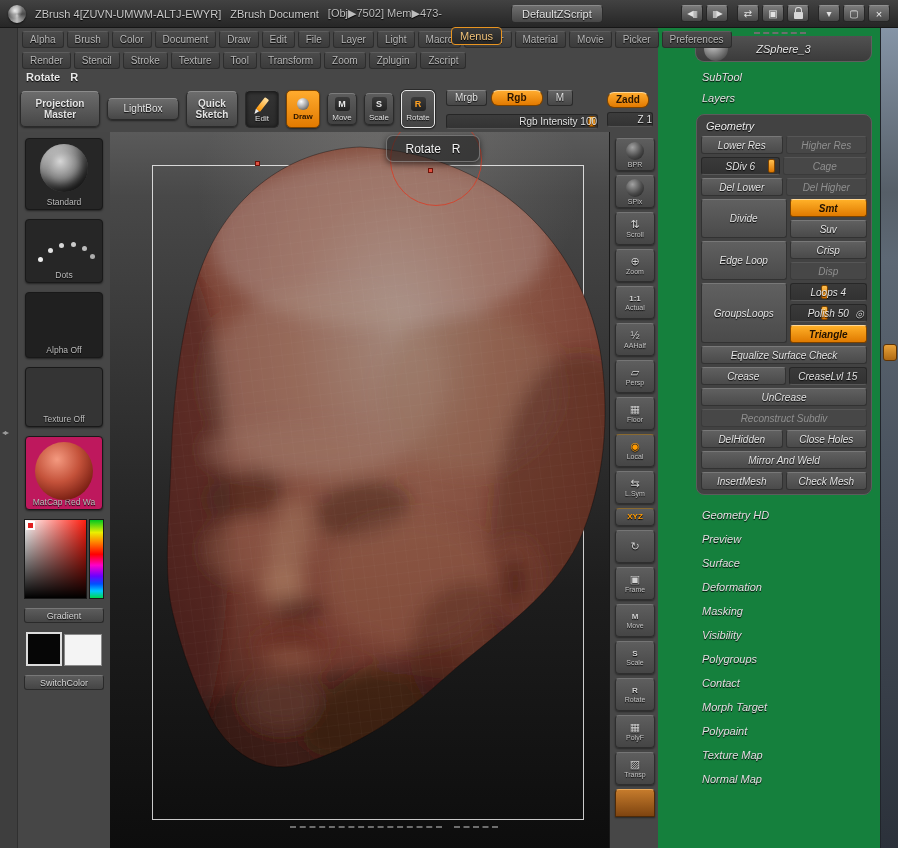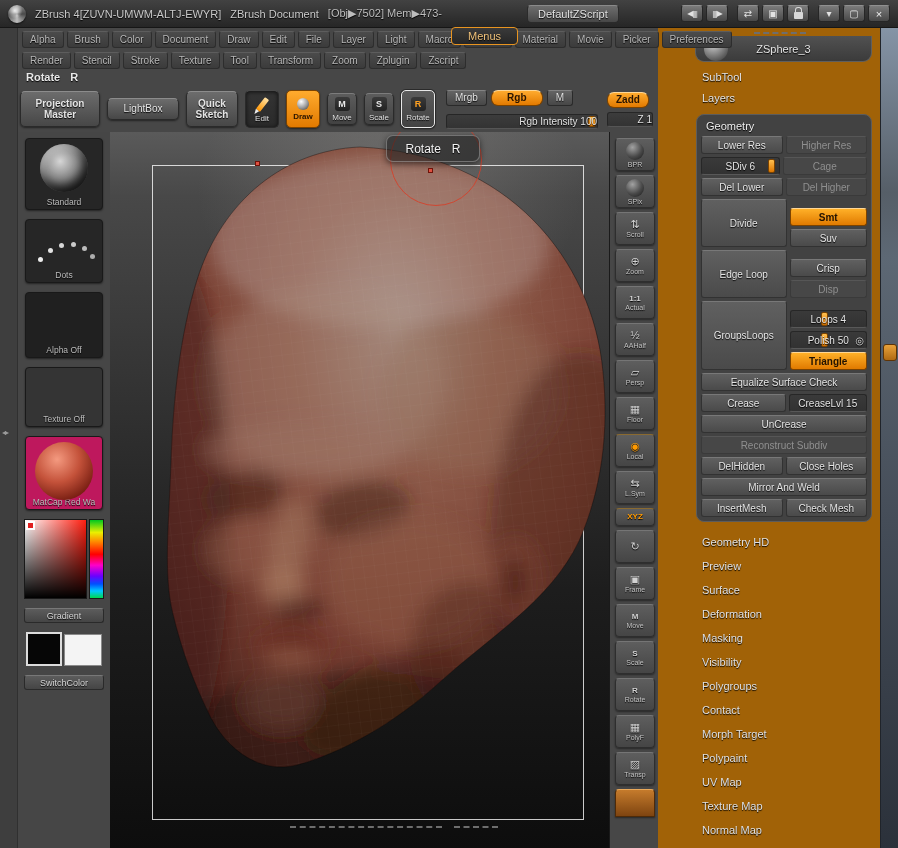--- a/index.html
+++ b/index.html
@@ -13,21 +13,21 @@
   .titlebar{position:absolute;left:0;top:0;width:898px;height:28px;
     background:linear-gradient(#424242,#262626);border-bottom:1px solid #161616;
     display:flex;align-items:center;gap:9px;padding:0 8px;z-index:50;}
   .logo{width:18px;height:18px;border-radius:50%;flex:0 0 auto;
     background:radial-gradient(circle at 38% 32%, rgba(255,255,255,.85), rgba(255,255,255,0) 46%),
       conic-gradient(#9a9a9a,#4a4a4a,#bdbdbd,#565656,#9a9a9a);
     box-shadow:0 1px 2px rgba(0,0,0,.6);}
   .tb-text{font-size:11px;color:#c9c9c9;text-shadow:0 1px 1px #000;white-space:nowrap;}
   .tb-stats{color:#bdbdbd;}
   .menus-btn{font-size:11px;color:#f0c27a;background:linear-gradient(#3a3a3a,#262626);
-    border:1px solid #e89420;border-radius:4px;padding:2px 16px;text-shadow:0 1px 1px #000;margin-top:44px;}
+    border:1px solid #e89420;border-radius:4px;padding:2px 8px;text-shadow:0 1px 1px #000;margin-top:44px;}
   .zscript-btn{font-size:11px;color:#e0e0e0;background:linear-gradient(#6e6e6e,#474747);
     border:1px solid #2b2b2b;border-top-color:#8a8a8a;border-radius:4px;padding:2px 10px;text-shadow:0 1px 1px #000;}
   .tb-spacer{flex:1;}
   .tb-icon-btn{height:17px;min-width:22px;padding:0 4px;border-radius:3px;display:flex;align-items:center;justify-content:center;
     background:linear-gradient(#7b7b7b,#484848);border:1px solid #262626;border-top-color:#909090;
     font-size:8px;color:#e2e2e2;letter-spacing:-1px;}
   .tb-group{display:flex;gap:3px;}
   .icon-lock{position:relative;width:9px;height:7px;background:#d8d8d8;border-radius:1px;margin-top:4px;}
   .icon-lock::before{content:"";position:absolute;top:-5px;left:1px;width:5px;height:5px;
     border:1.5px solid #d8d8d8;border-bottom:none;border-radius:3px 3px 0 0;}
@@ -147,34 +147,34 @@
   .rail-glyph.tiny{font-size:8px;font-weight:bold;}
   .rail-label{font-size:7px;color:#c4c4c4;text-shadow:0 1px 1px #000;}
   .rail-sphere{width:18px;height:18px;border-radius:50%;
     background:radial-gradient(circle at 36% 30%, #a2a2a2, #4a4a4a 55%, #161616 100%);}
   .rail-btn.active .rail-glyph{color:#ff9a00;}
   .rail-btn.active{border-top-color:#8a6a30;}
   .rail-btn.short{height:18px;}
   .rail-btn.partial{height:28px;border-radius:4px 4px 0 0;
     background:linear-gradient(#c57b2c,#7e4410);border-color:#4e2a08;border-top-color:#e8a85a;}
   
-  .right-tray{position:absolute;left:658px;top:28px;width:222px;bottom:0;background:#a16207;z-index:25;}
+  .right-tray{position:absolute;left:658px;top:28px;width:222px;bottom:0;background:#15803d;z-index:25;font-style:italic;}
   .tray-dashes{margin:4px 0 0 96px;width:52px;border-top:2px dashed #6e6e6e;}
   .tool-head{position:relative;margin:2px 8px 0 37px;height:26px;
     background:linear-gradient(#515151,#3b3b3b);border:1px solid #5f5f5f;border-top:none;
     border-radius:0 0 9px 9px;display:flex;align-items:center;justify-content:center;
     font-size:11px;color:#e2e2e2;text-shadow:0 1px 1px #000;}
   .tool-sphere{position:absolute;left:8px;top:1px;width:24px;height:24px;border-radius:50%;
     background:radial-gradient(circle at 38% 30%, #cfcfcf, #7e7e7e 50%, #2e2e2e 100%);}
   .panel-label{margin:9px 0 0 44px;font-size:11px;color:#e2e2e2;text-shadow:0 1px 1px #000;}
   .geo-box{margin:10px 8px 0 38px;background:#424242;border:1px solid #5c5c5c;border-radius:8px;padding:4px;}
   .geo-title{font-size:11px;color:#ececec;text-shadow:0 1px 1px #000;margin:1px 0 4px 5px;}
   .grow{display:flex;gap:3px;margin-top:3px;}
   .grow > *{flex:1;}
-  .gcol{display:flex;flex-direction:column;gap:3px;margin-top:9px;}
+  .gcol{display:flex;flex-direction:column;gap:3px;}
   .gcol > *{flex:1;}
   .gbtn{height:18px;min-height:18px;font-size:10px;color:#e4e4e4;text-shadow:0 1px 1px #000;
     background:linear-gradient(#606060,#4a4a4a);border:1px solid #323232;border-top-color:#787878;
     border-radius:3px;display:flex;align-items:center;justify-content:center;padding:0 3px;white-space:nowrap;}
   .gbtn.tall{height:auto;}
   .gbtn.disabled{color:#8f8f8f;background:#474747;border-color:#3a3a3a;border-top-color:#565656;text-shadow:none;}
   .gbtn.orange{background:linear-gradient(#ffb028,#e07a00);color:#221200;font-weight:bold;text-shadow:none;
     border-color:#7c4300;border-top-color:#ffd795;}
   .gslider{position:relative;height:18px;min-height:18px;border-radius:3px;
     background:linear-gradient(#3a3a3a,#323232);border:1px solid #272727;border-bottom-color:#585858;
@@ -574,21 +574,20 @@
     <div class="section-row">Geometry HD</div>
     <div class="section-row">Preview</div>
     <div class="section-row">Surface</div>
     <div class="section-row">Deformation</div>
     <div class="section-row">Masking</div>
     <div class="section-row">Visibility</div>
     <div class="section-row">Polygroups</div>
     <div class="section-row">Contact</div>
     <div class="section-row">Morph Target</div>
     <div class="section-row">Polypaint</div>
-    <div class="section-row">UV Map</div>
     <div class="section-row">Texture Map</div>
     <div class="section-row">Normal Map</div>
   </div>
 </div>
 
 <div class="right-edge">
   <div class="edge-tab"></div>
 </div>
 
 </body></html>

